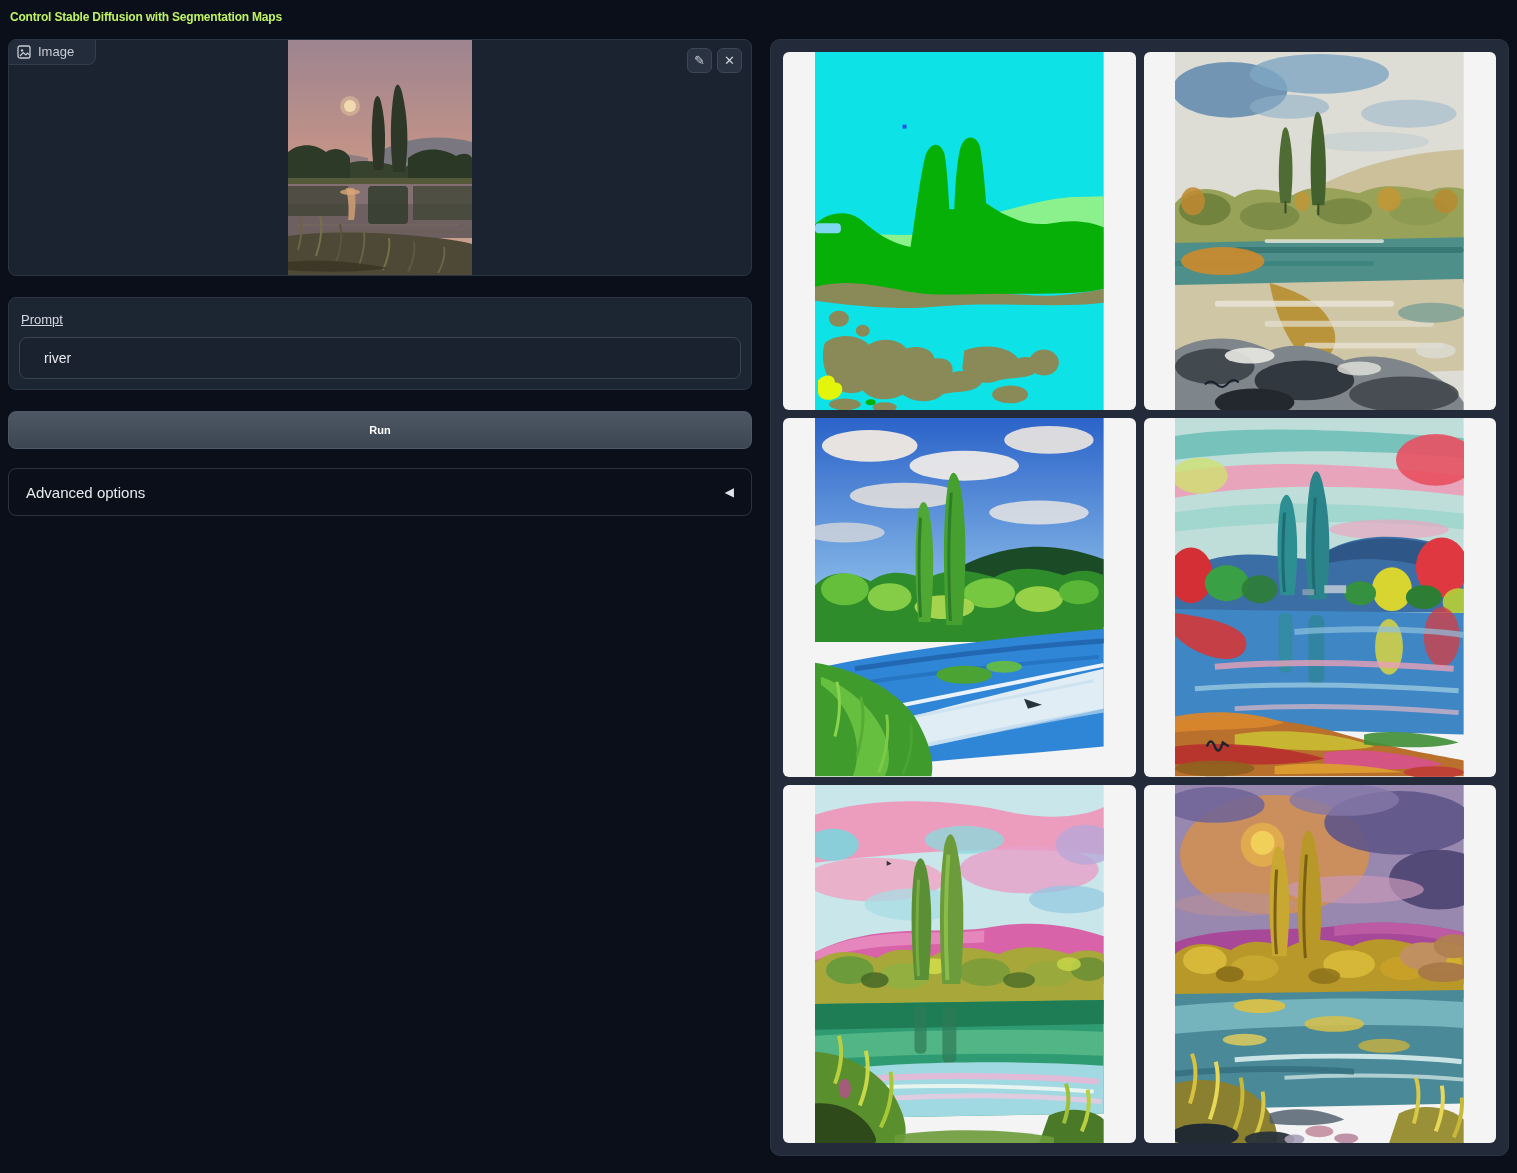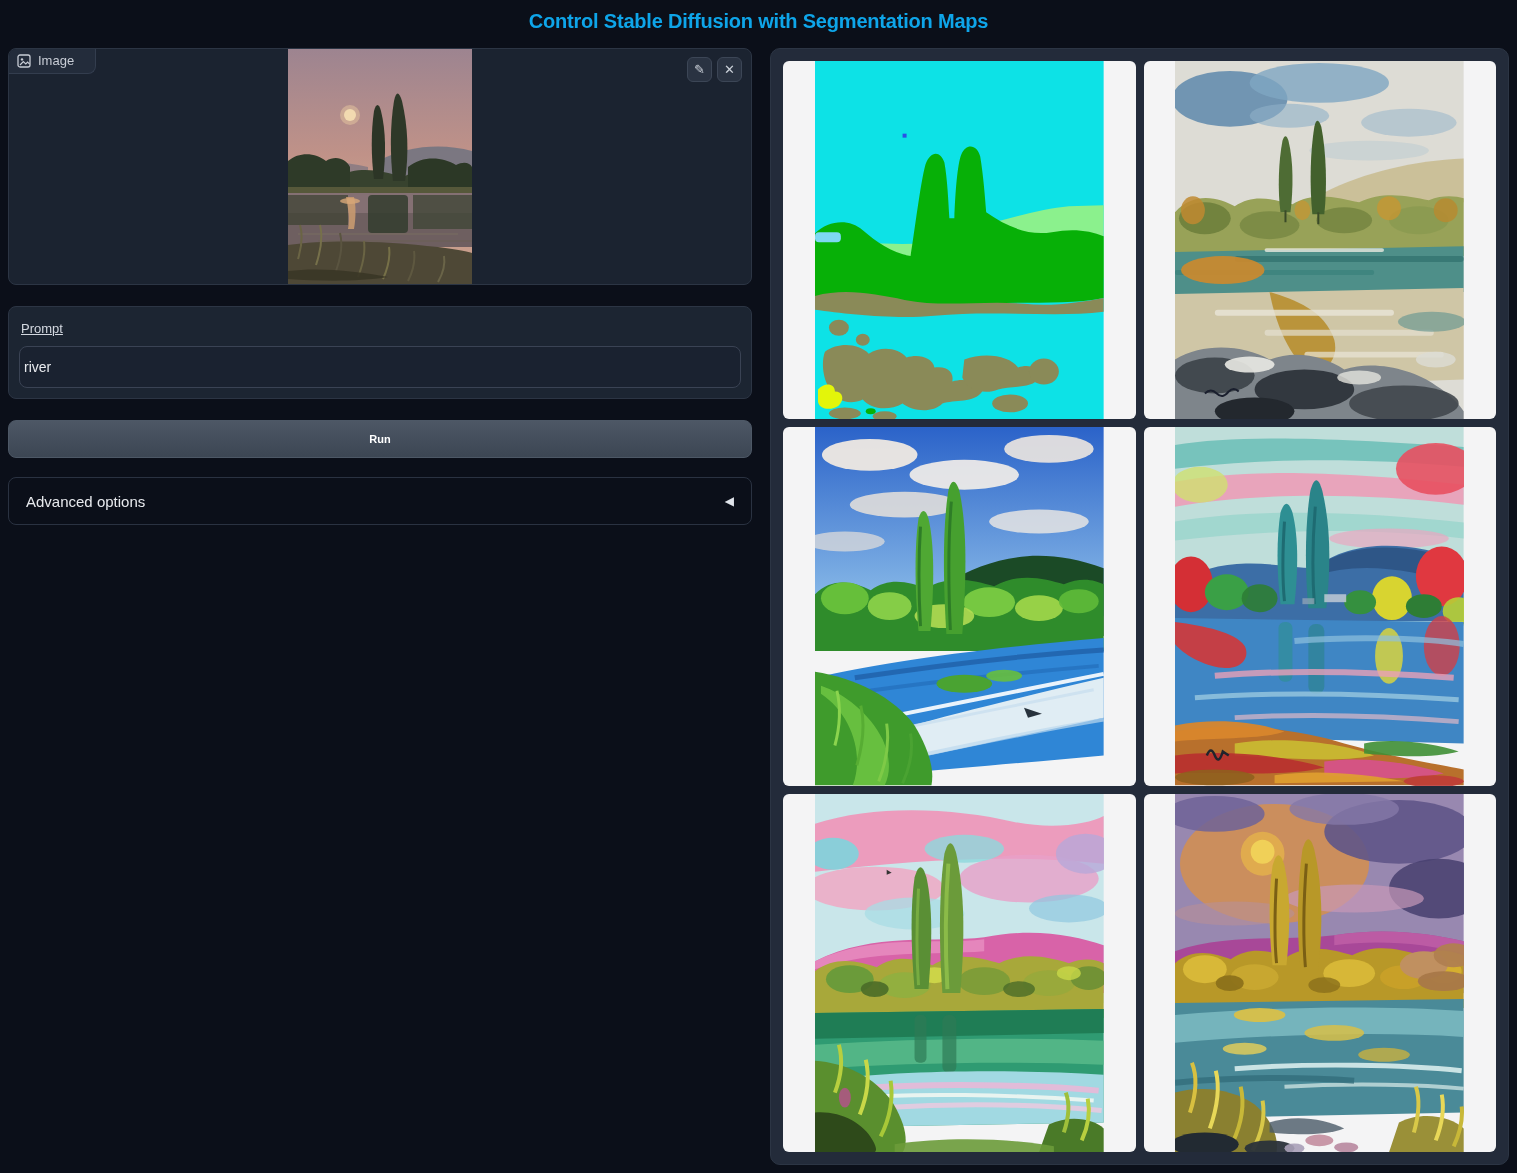--- a/index.html
+++ b/index.html
@@ -5,22 +5,22 @@
   * { box-sizing: border-box; }
   html, body { margin: 0; padding: 0; }
   body {
     width: 1517px; height: 1173px; overflow: hidden;
     background: #0b0f19;
     font-family: "Liberation Sans", sans-serif;
     color: #f3f4f6;
   }
   .app { padding: 8px; }
   .page-title {
-    font-size: 20px; font-weight: 700; color: #0ea5e9;
-    margin: 2px 2px 15px 2px; letter-spacing: -0.2px; text-align: center;
+    font-size: 12px; font-weight: 700; color: #bef264;
+    margin: 2px 2px 15px 2px; letter-spacing: -0.2px;
   }
   .columns { display: flex; gap: 18px; align-items: flex-start; }
   .left-col { width: 744px; flex: none; }
 
   
   .image-block {
     position: relative; height: 237px;
     background: #1b2330; border: 1px solid #2c3544; border-radius: 8px;
     margin-bottom: 21px; overflow: hidden; cursor: pointer;
   }
@@ -45,21 +45,21 @@
 
   
   .prompt-block {
     background: #1c2532; border: 1px solid #2c3544; border-radius: 8px;
     padding: 10px; margin-bottom: 21px;
   }
   .prompt-label { display: block; font-size: 13px; color: #d3d8e0; margin: 4px 2px 10px 2px; text-decoration: underline; }
   .prompt-input {
     width: 100%; height: 42px;
     background: #1a2230; border: 1px solid #3a4354; border-radius: 8px;
-    color: #e8eaee; font-size: 14px; padding: 0 4px;
+    color: #e8eaee; font-size: 14px; padding: 0 24px;
     font-family: "Liberation Sans", sans-serif; outline: none;
   }
 
   
   .run-btn {
     width: 100%; height: 38px; margin-bottom: 19px;
     background: linear-gradient(180deg, #4d5765, #3c4653);
     border: 1px solid #4d5866; border-radius: 8px;
     color: #ffffff; font-weight: 700; font-size: 11px;
     font-family: "Liberation Sans", sans-serif; cursor: pointer;

